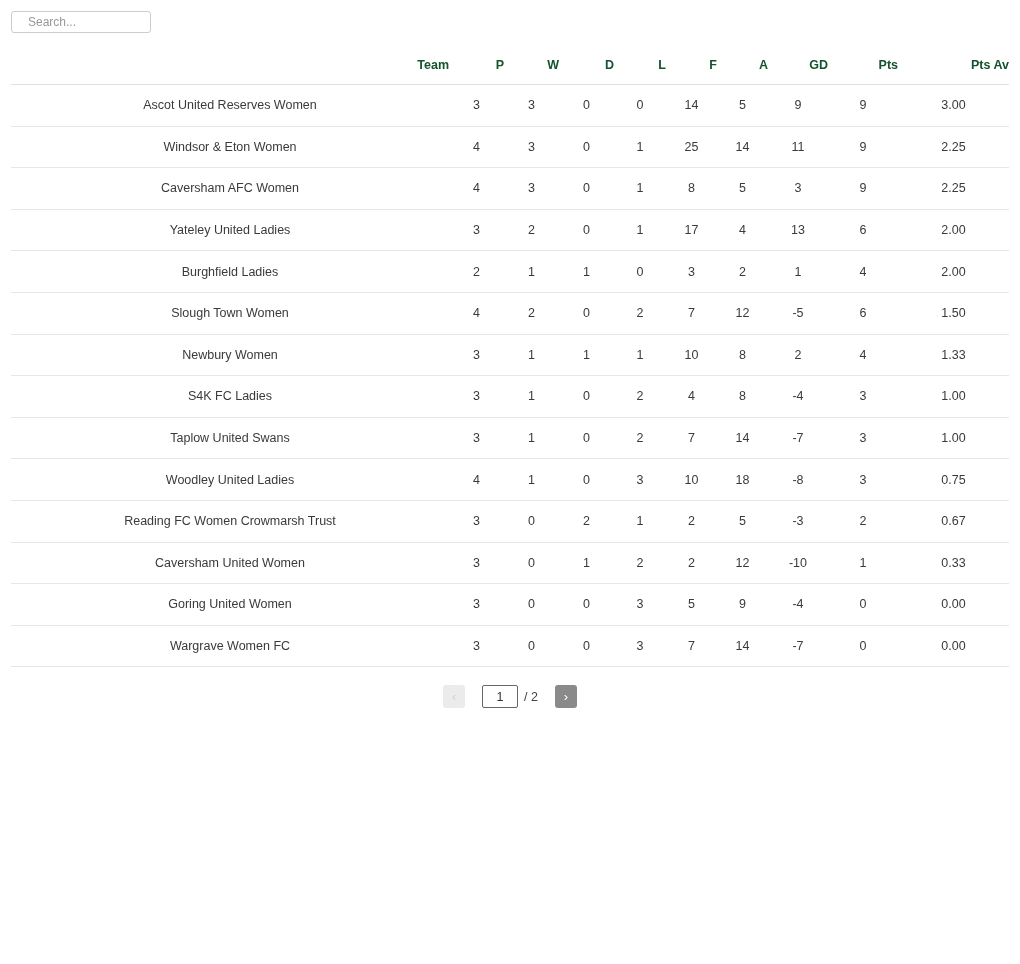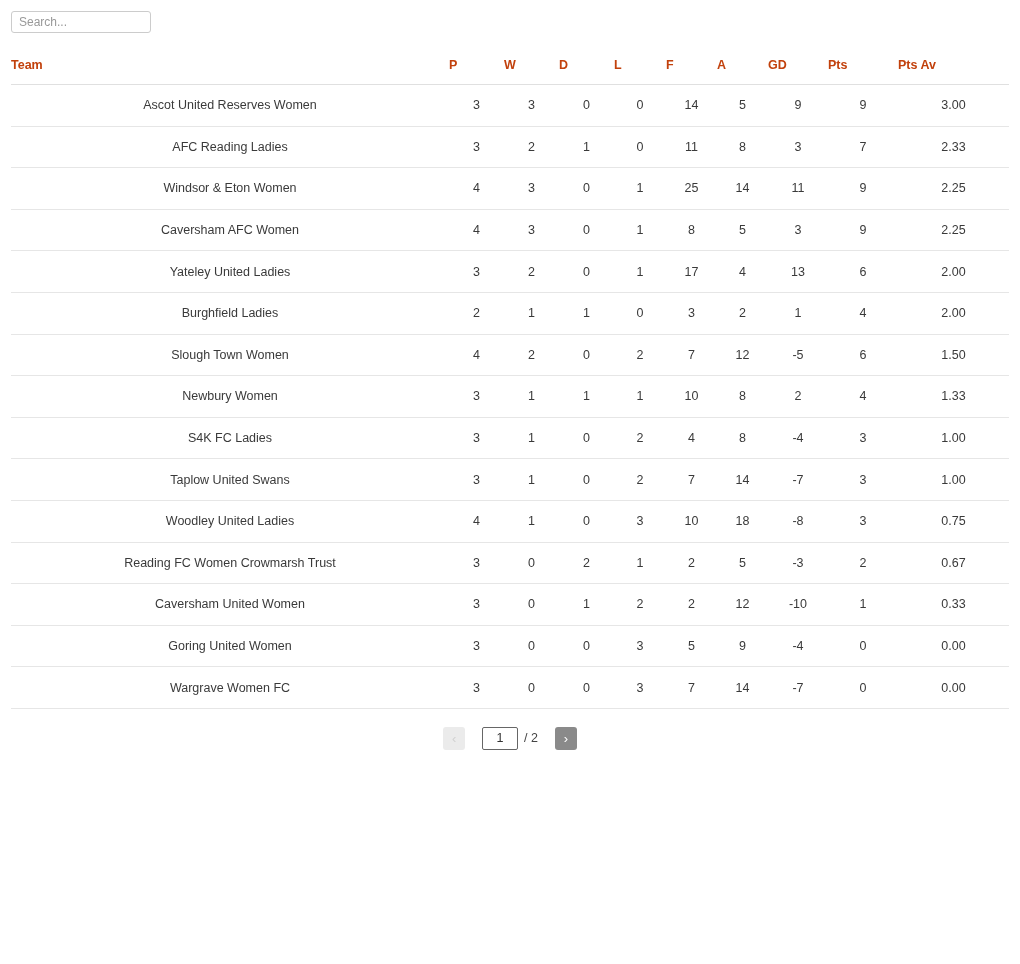--- a/index.html
+++ b/index.html
@@ -32,21 +32,21 @@
     height: 33px;
     box-sizing: border-box;
   }
   .search-input {
     width: 140px;
     height: 22px;
     box-sizing: border-box;
     border: 1px solid #cccccc;
     border-radius: 3px;
     background: #ffffff;
-    padding: 0 7px;
+    padding: 0 16px;
     font-family: "Liberation Sans", sans-serif;
     font-size: 12px;
     color: #333333;
     outline: none;
     line-height: 20px;
     display: block;
   }
   .search-input::placeholder {
     color: #999999;
     opacity: 1;
@@ -58,24 +58,24 @@
   }
   table.standings {
     width: 998px;
     border-collapse: collapse;
     table-layout: fixed;
     font-size: 12.5px;
   }
   table.standings thead th {
     font-weight: bold;
     font-size: 12.5px;
-    color: #c2410c;
+    color: #14532d;
     padding: 0 0 12px 0;
     border-bottom: 1px solid #e0e0e0;
-    text-align: left;
+    text-align: right;
     vertical-align: bottom;
     white-space: nowrap;
   }
   table.standings tbody td {
     height: 40.6px;
     padding: 0;
     border-bottom: 1px solid #e6e6e6;
     text-align: center;
     color: #3a3a3a;
     font-size: 12.5px;
@@ -200,32 +200,20 @@
             <td>3</td>
             <td>0</td>
             <td>0</td>
             <td>14</td>
             <td>5</td>
             <td>9</td>
             <td>9</td>
             <td>3.00</td>
           </tr>
           <tr>
-            <td class="col-team">AFC Reading Ladies</td>
-            <td>3</td>
-            <td>2</td>
-            <td>1</td>
-            <td>0</td>
-            <td>11</td>
-            <td>8</td>
-            <td>3</td>
-            <td>7</td>
-            <td>2.33</td>
-          </tr>
-          <tr>
             <td class="col-team">Windsor &amp; Eton Women</td>
             <td>4</td>
             <td>3</td>
             <td>0</td>
             <td>1</td>
             <td>25</td>
             <td>14</td>
             <td>11</td>
             <td>9</td>
             <td>2.25</td>

